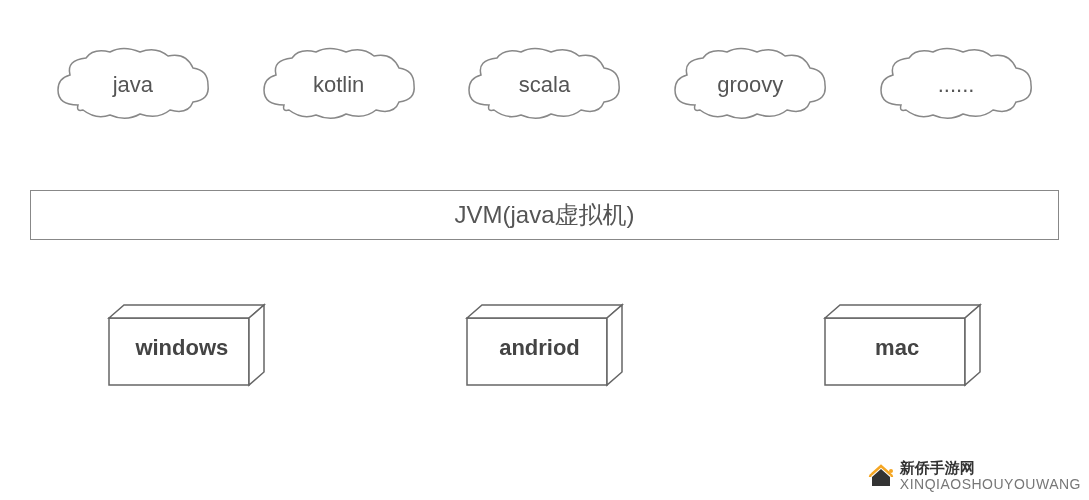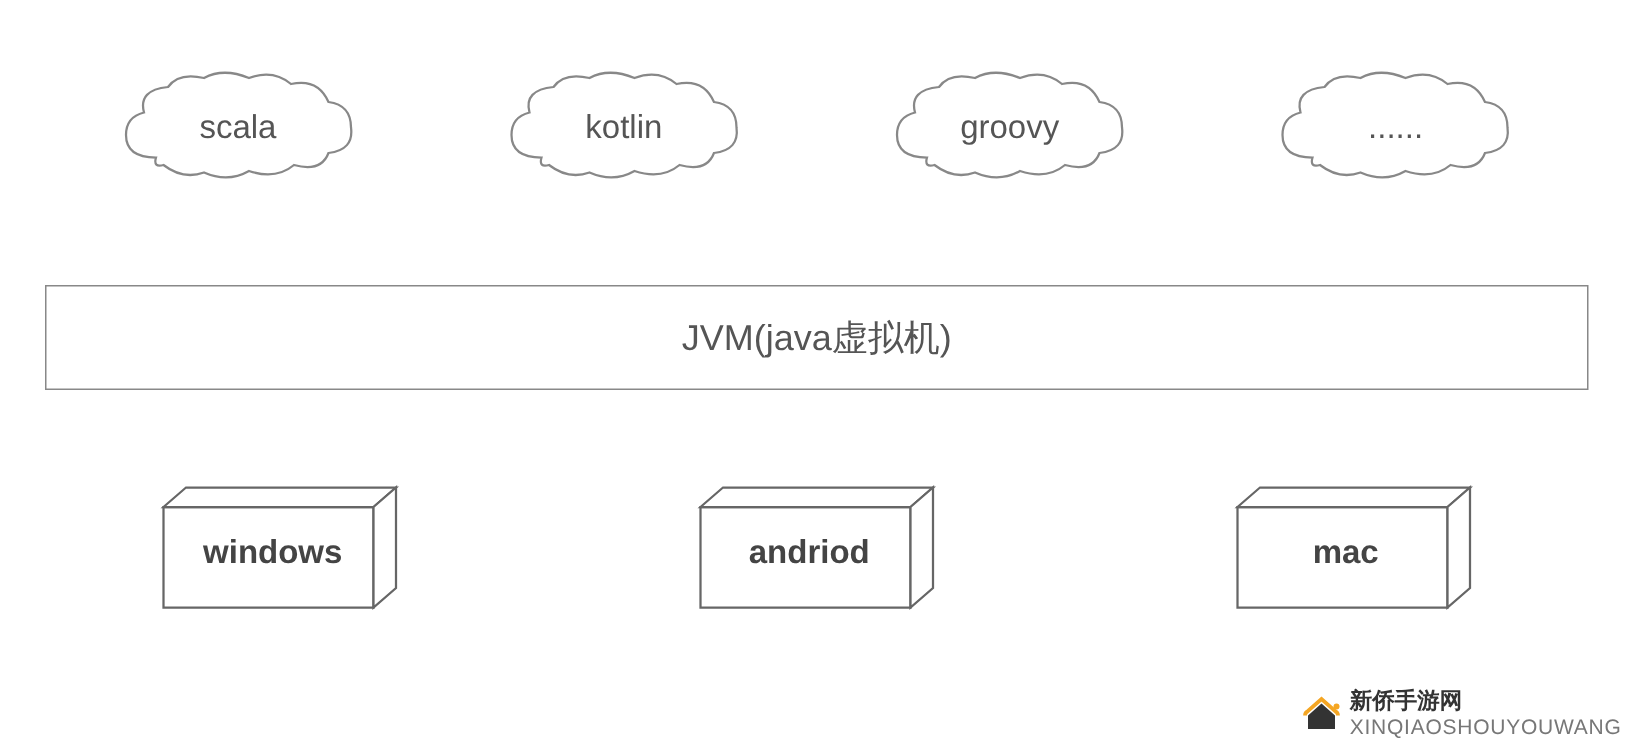--- a/index.html
+++ b/index.html
@@ -38,21 +38,21 @@
     }
     .cloud-text {
       position: relative;
       z-index: 2;
       font-size: 22px;
       color: #555;
     }
     .jvm-bar {
       margin: 60px 30px 0 30px;
       border: 1.5px solid #888;
-      height: 70px;
+      height: 50px;
       display: flex;
       align-items: center;
       justify-content: center;
       font-size: 24px;
       color: #555;
     }
     .boxes-row {
       display: flex;
       justify-content: space-around;
       padding: 60px 30px 0 30px;
@@ -110,27 +110,33 @@
     }
   </style>
 </head>
 <body>
 
 <div class="clouds-row">
   <div class="cloud">
     <svg viewBox="0 0 170 90">
       <path d="M 30 65 Q 10 65 10 50 Q 10 38 22 35 Q 18 20 38 18 Q 45 8 62 12 Q 75 5 92 12 Q 108 6 120 16 Q 138 12 145 28 Q 160 30 160 45 Q 162 60 145 62 Q 140 75 122 70 Q 110 80 92 74 Q 78 82 62 75 Q 48 80 35 70 Q 28 72 30 65 Z" fill="white" stroke="#888" stroke-width="1.5"></path>
     </svg>
-    <span class="cloud-text">scala</span>
+    <span class="cloud-text">java</span>
   </div>
   <div class="cloud">
     <svg viewBox="0 0 170 90">
       <path d="M 30 65 Q 10 65 10 50 Q 10 38 22 35 Q 18 20 38 18 Q 45 8 62 12 Q 75 5 92 12 Q 108 6 120 16 Q 138 12 145 28 Q 160 30 160 45 Q 162 60 145 62 Q 140 75 122 70 Q 110 80 92 74 Q 78 82 62 75 Q 48 80 35 70 Q 28 72 30 65 Z" fill="white" stroke="#888" stroke-width="1.5"></path>
     </svg>
     <span class="cloud-text">kotlin</span>
+  </div>
+  <div class="cloud">
+    <svg viewBox="0 0 170 90">
+      <path d="M 30 65 Q 10 65 10 50 Q 10 38 22 35 Q 18 20 38 18 Q 45 8 62 12 Q 75 5 92 12 Q 108 6 120 16 Q 138 12 145 28 Q 160 30 160 45 Q 162 60 145 62 Q 140 75 122 70 Q 110 80 92 74 Q 78 82 62 75 Q 48 80 35 70 Q 28 72 30 65 Z" fill="white" stroke="#888" stroke-width="1.5"></path>
+    </svg>
+    <span class="cloud-text">scala</span>
   </div>
   <div class="cloud">
     <svg viewBox="0 0 170 90">
       <path d="M 30 65 Q 10 65 10 50 Q 10 38 22 35 Q 18 20 38 18 Q 45 8 62 12 Q 75 5 92 12 Q 108 6 120 16 Q 138 12 145 28 Q 160 30 160 45 Q 162 60 145 62 Q 140 75 122 70 Q 110 80 92 74 Q 78 82 62 75 Q 48 80 35 70 Q 28 72 30 65 Z" fill="white" stroke="#888" stroke-width="1.5"></path>
     </svg>
     <span class="cloud-text">groovy</span>
   </div>
   <div class="cloud">
     <svg viewBox="0 0 170 90">
       <path d="M 30 65 Q 10 65 10 50 Q 10 38 22 35 Q 18 20 38 18 Q 45 8 62 12 Q 75 5 92 12 Q 108 6 120 16 Q 138 12 145 28 Q 160 30 160 45 Q 162 60 145 62 Q 140 75 122 70 Q 110 80 92 74 Q 78 82 62 75 Q 48 80 35 70 Q 28 72 30 65 Z" fill="white" stroke="#888" stroke-width="1.5"></path>

